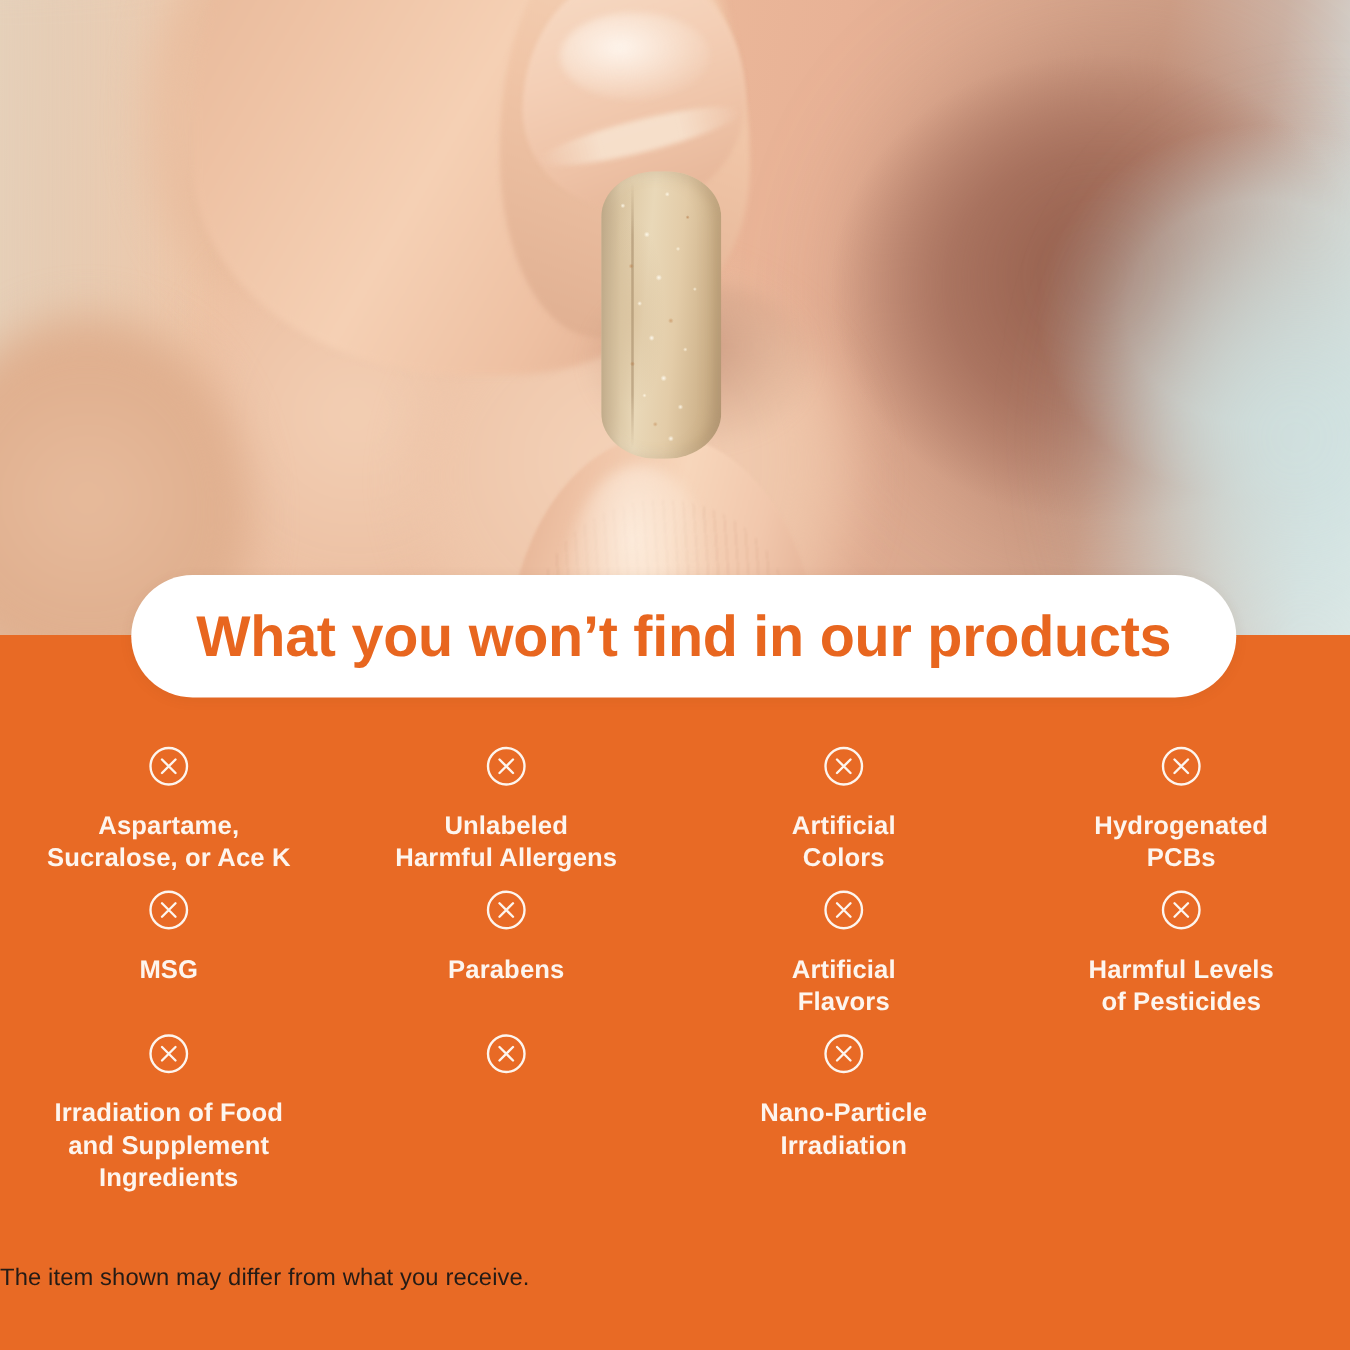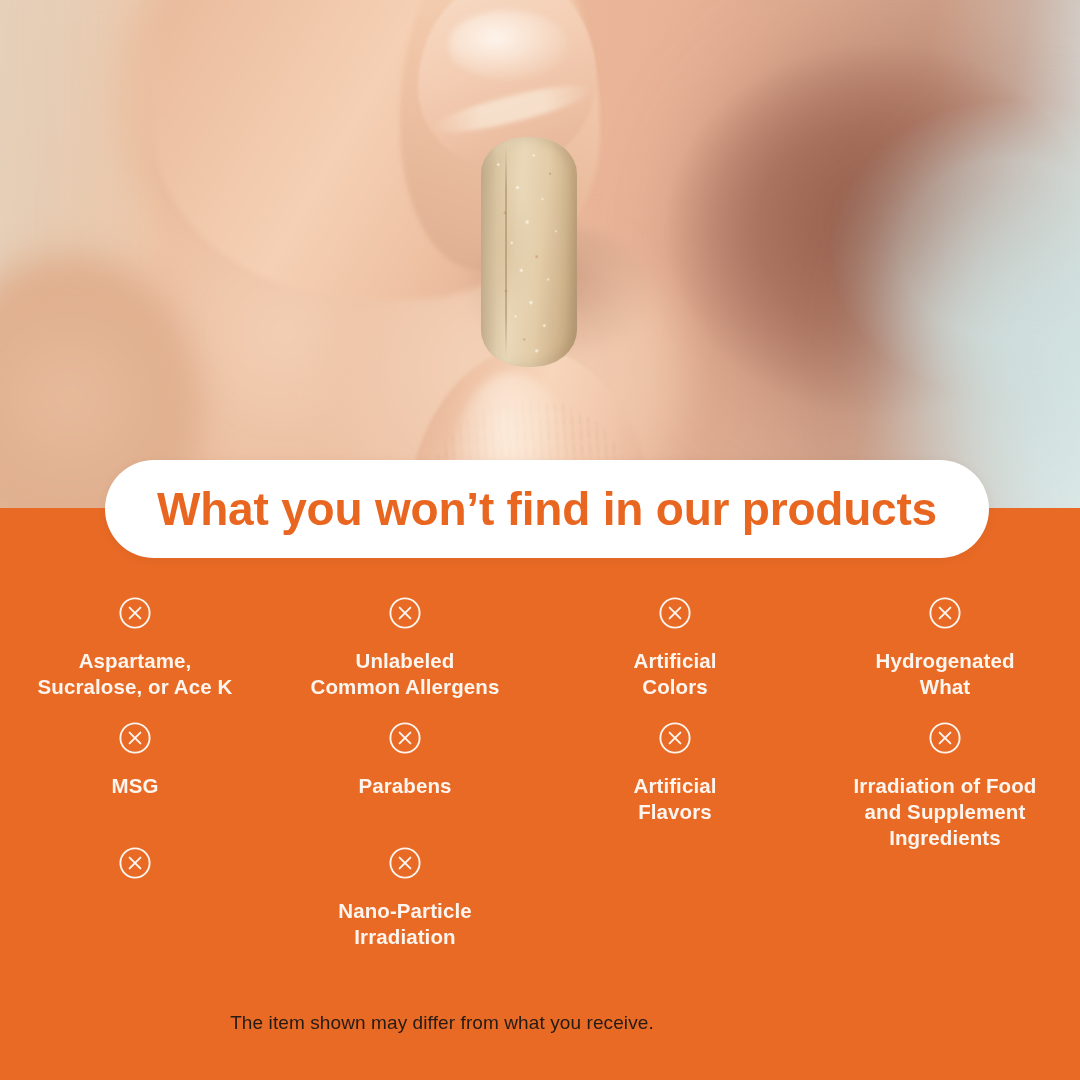--- a/index.html
+++ b/index.html
@@ -266,21 +266,21 @@
   .title-text .t-strong { font-weight: 800; }
 
   
   .grid {
     position: absolute;
     left: 0;
     top: 580px;
     width: 1080px;
     display: grid;
     grid-template-columns: repeat(4, 1fr);
-    row-gap: 16px;
+    row-gap: 6px;
   }
   .cell {
     display: flex;
     flex-direction: column;
     align-items: center;
     padding: 16px 14px 10px 14px;
     height: 109px;
     box-sizing: border-box;
   }
   .x-icon {
@@ -299,21 +299,20 @@
     letter-spacing: 0.1px;
     white-space: pre-line;
   }
 
   
   .footer-note {
     position: absolute;
     left: 0;
     top: 1012px;
     width: 884px;
-    text-align: center;
     color: #241b16;
     font-size: 19px;
     font-weight: 400;
     letter-spacing: 0.1px;
   }
 </style>
 </head>
 <body>
 
 <div id="poster">
@@ -363,39 +362,39 @@
 Sucralose, or Ace K</div>
     </div>
 
 
     <div class="cell">
       <svg class="x-icon" viewBox="0 0 34 34">
         <circle cx="17" cy="17" r="14.6" fill="none" stroke="#FDF5EE" stroke-width="1.9"></circle>
         <path d="M11.6 11.6 L22.4 22.4 M22.4 11.6 L11.6 22.4" stroke="#FDF5EE" stroke-width="1.9" stroke-linecap="round"></path>
       </svg>
       <div class="cell-label">Unlabeled
-Common Allergens</div>
+Harmful Allergens</div>
     </div>
 
     <div class="cell">
       <svg class="x-icon" viewBox="0 0 34 34">
         <circle cx="17" cy="17" r="14.6" fill="none" stroke="#FDF5EE" stroke-width="1.9"></circle>
         <path d="M11.6 11.6 L22.4 22.4 M22.4 11.6 L11.6 22.4" stroke="#FDF5EE" stroke-width="1.9" stroke-linecap="round"></path>
       </svg>
       <div class="cell-label">Artificial
 Colors</div>
     </div>
 
     <div class="cell">
       <svg class="x-icon" viewBox="0 0 34 34">
         <circle cx="17" cy="17" r="14.6" fill="none" stroke="#FDF5EE" stroke-width="1.9"></circle>
         <path d="M11.6 11.6 L22.4 22.4 M22.4 11.6 L11.6 22.4" stroke="#FDF5EE" stroke-width="1.9" stroke-linecap="round"></path>
       </svg>
       <div class="cell-label">Hydrogenated
-What</div>
+PCBs</div>
     </div>
 
     <div class="cell">
       <svg class="x-icon" viewBox="0 0 34 34">
         <circle cx="17" cy="17" r="14.6" fill="none" stroke="#FDF5EE" stroke-width="1.9"></circle>
         <path d="M11.6 11.6 L22.4 22.4 M22.4 11.6 L11.6 22.4" stroke="#FDF5EE" stroke-width="1.9" stroke-linecap="round"></path>
       </svg>
       <div class="cell-label">MSG</div>
     </div>
 
@@ -409,20 +408,28 @@
 
     <div class="cell">
       <svg class="x-icon" viewBox="0 0 34 34">
         <circle cx="17" cy="17" r="14.6" fill="none" stroke="#FDF5EE" stroke-width="1.9"></circle>
         <path d="M11.6 11.6 L22.4 22.4 M22.4 11.6 L11.6 22.4" stroke="#FDF5EE" stroke-width="1.9" stroke-linecap="round"></path>
       </svg>
       <div class="cell-label">Artificial
 Flavors</div>
     </div>
 
+    <div class="cell">
+      <svg class="x-icon" viewBox="0 0 34 34">
+        <circle cx="17" cy="17" r="14.6" fill="none" stroke="#FDF5EE" stroke-width="1.9"></circle>
+        <path d="M11.6 11.6 L22.4 22.4 M22.4 11.6 L11.6 22.4" stroke="#FDF5EE" stroke-width="1.9" stroke-linecap="round"></path>
+      </svg>
+      <div class="cell-label">Harmful Levels
+of Pesticides</div>
+    </div>
 
     <div class="cell">
       <svg class="x-icon" viewBox="0 0 34 34">
         <circle cx="17" cy="17" r="14.6" fill="none" stroke="#FDF5EE" stroke-width="1.9"></circle>
         <path d="M11.6 11.6 L22.4 22.4 M22.4 11.6 L11.6 22.4" stroke="#FDF5EE" stroke-width="1.9" stroke-linecap="round"></path>
       </svg>
       <div class="cell-label">Irradiation of Food
 and Supplement
 Ingredients</div>
     </div>

